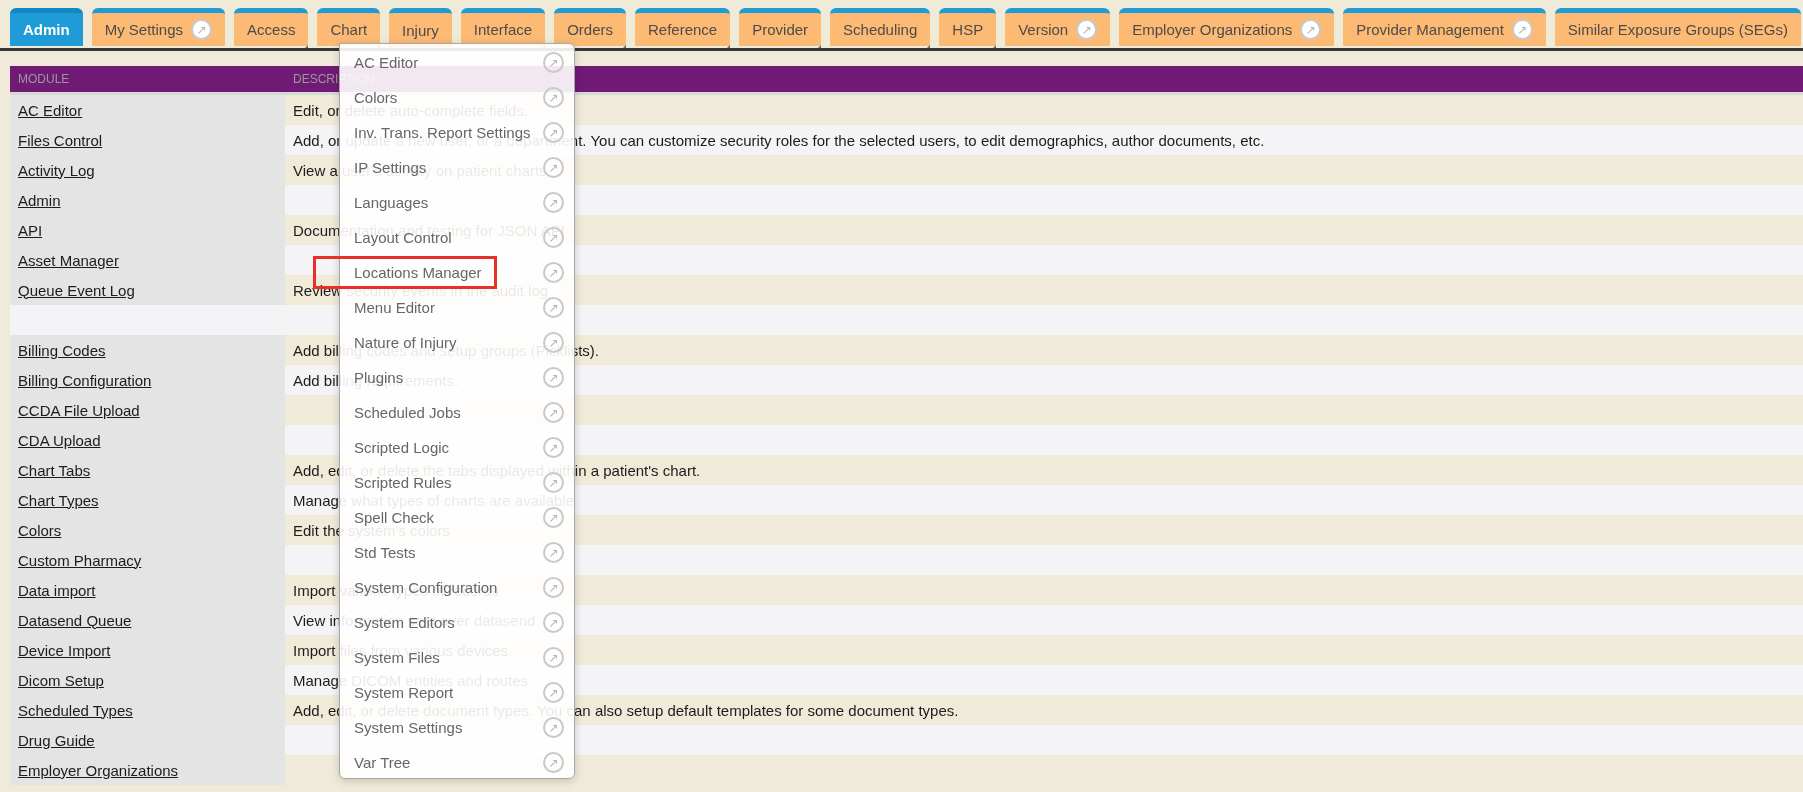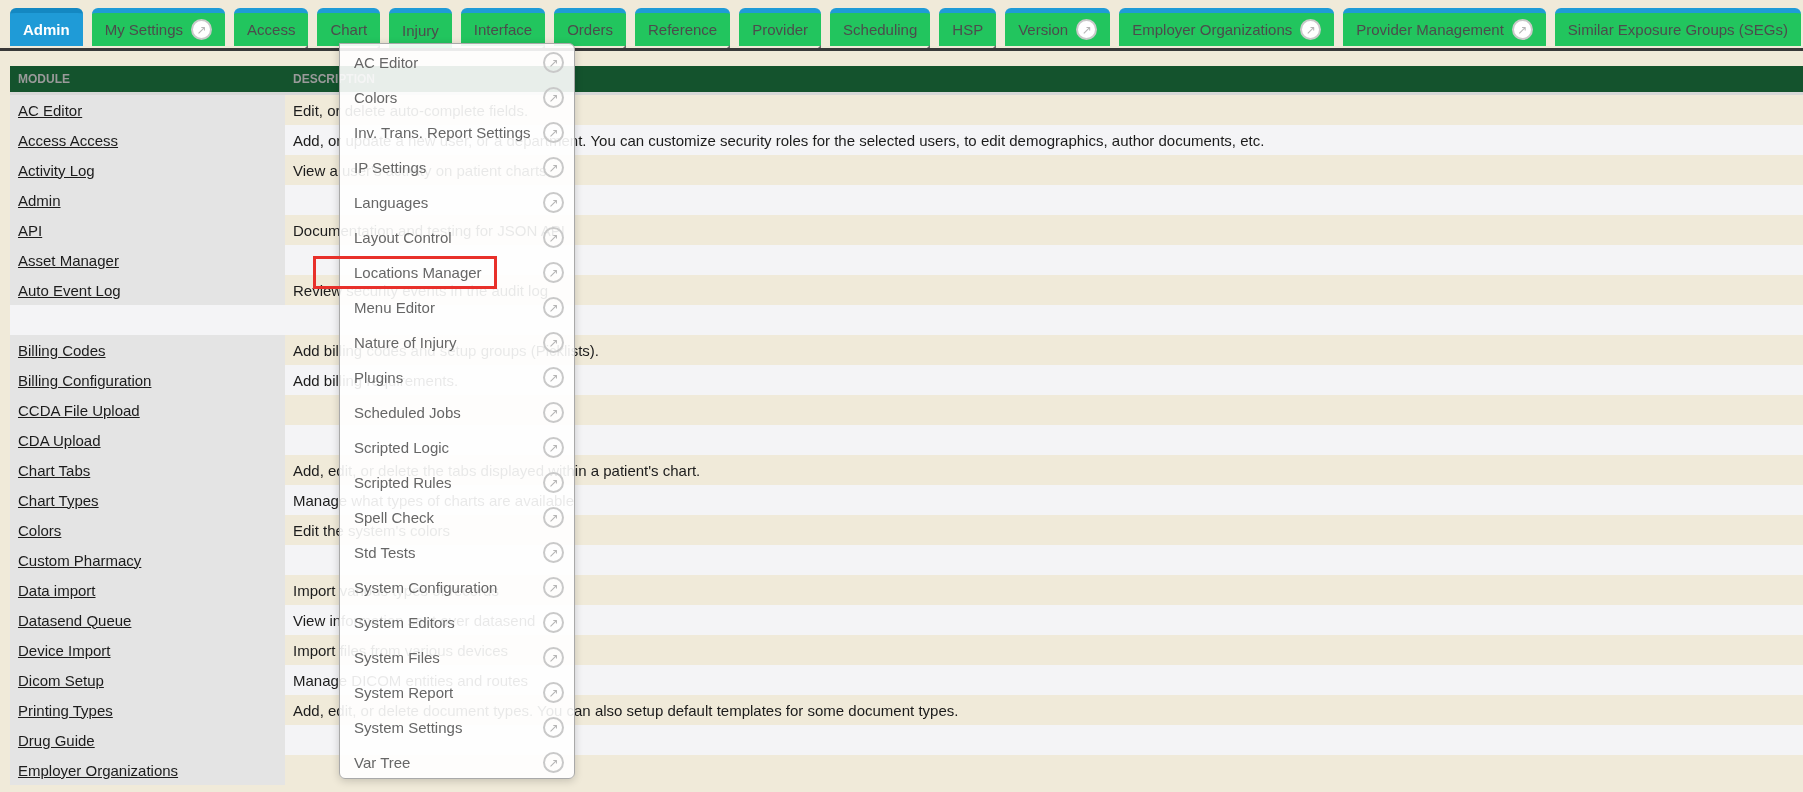--- a/index.html
+++ b/index.html
@@ -3,39 +3,39 @@
 <meta charset="utf-8">
 <style>
   * { margin:0; padding:0; box-sizing:border-box; }
   html,body { width:1803px; height:792px; overflow:hidden;
     font-family:"Liberation Sans", sans-serif; background:#f0ead9; }
 
   
   .navbar { position:absolute; left:0; top:0; width:1803px; height:48px;
     background:#f0ead9; z-index:40; }
   .tabs { position:absolute; left:10px; top:8px; display:flex; gap:9px; }
-  .tab { position:relative; height:38px; background:#22c55e;
+  .tab { position:relative; height:38px; background:#fdba74;
     border-top:5px solid #1f9bd7; border-radius:6px 6px 0 0;
     display:flex; align-items:center; gap:8px; padding:0 13px;
     font-size:15px; color:#4c4c4c; white-space:nowrap; cursor:pointer; }
   .tab.active { background:#1f9bd7; border-top-color:#1488c2; color:#ffffff; font-weight:bold; }
   .tab.open { z-index:60; height:40px; }
   .fold { position:absolute; right:0px; bottom:-5px; width:0; height:0;
     border-left:6px solid transparent; border-bottom:6px solid #6a6a6a; }
   .ext { display:inline-flex; align-items:center; justify-content:center;
     width:21px; height:21px; border:2px solid #c9c9c9; border-radius:50%;
     color:#b5b5b5; font-size:12px; line-height:1; background:#fff; }
   .navline { position:absolute; left:0; top:48px; width:1803px; height:3px;
     background:#383838; z-index:41; }
 
   
   .table { position:absolute; left:10px; top:66px; width:1793px; z-index:10; }
-  .thead { display:flex; height:29px; background:#14532d;
+  .thead { display:flex; height:29px; background:#701a75;
     border-bottom:3px solid #d8d8d8; align-items:center;
-    font-size:12px; color:#9a9a9a;font-weight:bold; }
+    font-size:12px; color:#9a9a9a; }
   .thead .h-mod { width:275px; padding-left:8px; }
   .thead .h-desc { padding-left:8px; }
   .trow { display:flex; height:30px; align-items:center; }
   .cell-mod { width:275px; height:30px; background:#e4e4e4;
     display:flex; align-items:center; padding-left:8px; }
   .cell-mod a { font-size:15px; color:#1c1c1c; text-decoration:underline; cursor:pointer; }
   .cell-desc { flex:1; height:30px; display:flex; align-items:center;
     padding-left:8px; font-size:15px; color:#1c1c1c; white-space:nowrap; overflow:hidden; }
   .trow.alt .cell-desc { background:#f4f4f6; }
 
@@ -63,21 +63,21 @@
   </div>
   <div id="rows">
       <div class="trow">
         <div class="cell-mod">
           <a>AC Editor</a>
         </div>
         <div class="cell-desc">Edit, or delete auto-complete fields.</div>
       </div>
       <div class="trow alt">
         <div class="cell-mod">
-          <a>Access Access</a>
+          <a>Files Control</a>
         </div>
         <div class="cell-desc">Add, or update a new user, or a department. You can customize security roles for the selected users, to edit demographics, author documents, etc.</div>
       </div>
       <div class="trow">
         <div class="cell-mod">
           <a>Activity Log</a>
         </div>
         <div class="cell-desc">View a user's activity on patient charts.</div>
       </div>
       <div class="trow alt">
@@ -93,21 +93,21 @@
         <div class="cell-desc">Documentation and testing for JSON API</div>
       </div>
       <div class="trow alt">
         <div class="cell-mod">
           <a>Asset Manager</a>
         </div>
         <div class="cell-desc"></div>
       </div>
       <div class="trow">
         <div class="cell-mod">
-          <a>Auto Event Log</a>
+          <a>Queue Event Log</a>
         </div>
         <div class="cell-desc">Review security events in the audit log</div>
       </div>
       <div class="trow alt">
         <div class="cell-desc"></div>
       </div>
       <div class="trow">
         <div class="cell-mod">
           <a>Billing Codes</a>
         </div>
@@ -174,21 +174,21 @@
         <div class="cell-desc">Import files from various devices</div>
       </div>
       <div class="trow alt">
         <div class="cell-mod">
           <a>Dicom Setup</a>
         </div>
         <div class="cell-desc">Manage DICOM entities and routes</div>
       </div>
       <div class="trow">
         <div class="cell-mod">
-          <a>Printing Types</a>
+          <a>Scheduled Types</a>
         </div>
         <div class="cell-desc">Add, edit, or delete document types. You can also setup default templates for some document types.</div>
       </div>
       <div class="trow alt">
         <div class="cell-mod">
           <a>Drug Guide</a>
         </div>
         <div class="cell-desc"></div>
       </div>
       <div class="trow">

